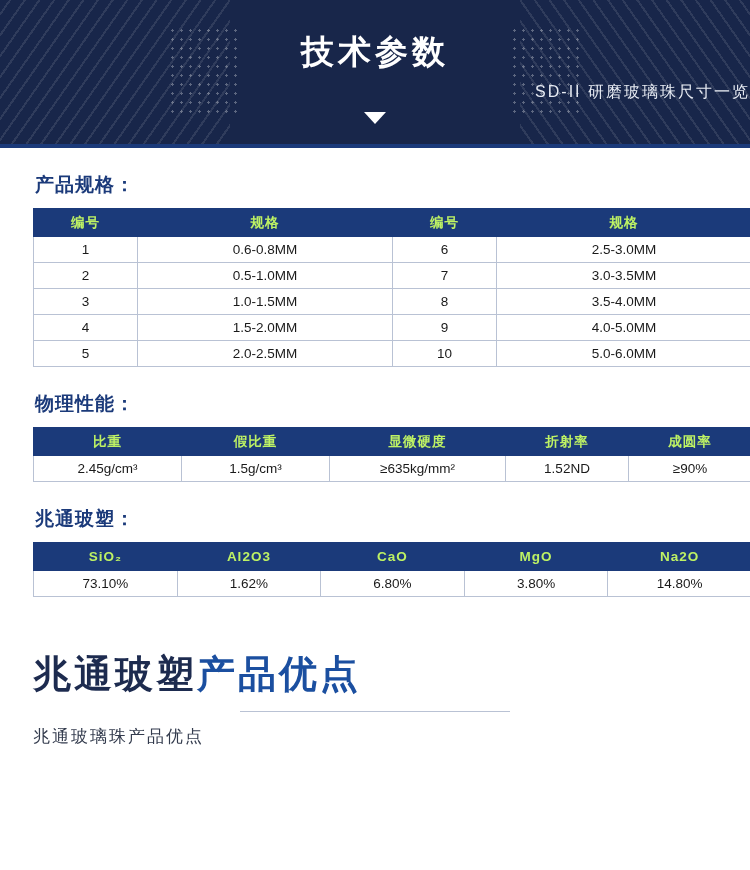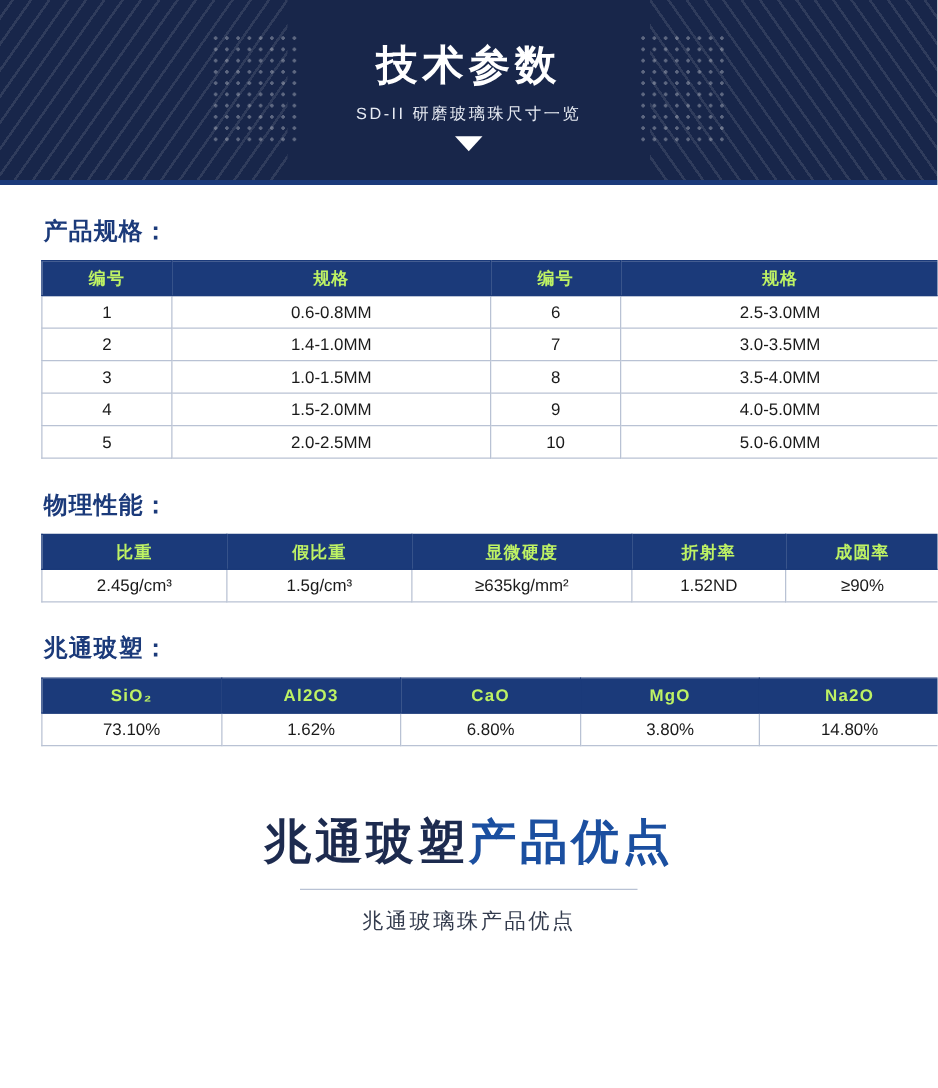--- a/index.html
+++ b/index.html
@@ -66,23 +66,24 @@
   .banner-title {
     margin-top: 34px;
     font-size: 33px;
     font-weight: bold;
     color: #ffffff;
     letter-spacing: 4px;
     line-height: 1.1;
   }
   .banner-sub {
     margin-top: 12px;
-    font-size: 13px;
+    font-size: 16px;
     color: #e7ebf3;
     letter-spacing: 2px;
+    text-align: right;
   }
   .banner-arrow {
     margin: 9px auto 0 auto;
     width: 0; height: 0;
     border-left: 11px solid transparent;
     border-right: 11px solid transparent;
     border-top: 12px solid #ffffff;
   }
   .banner-rule {
     position: absolute;
@@ -147,21 +148,21 @@
   .t-phys col.p3 { width: 176px; }
   .t-phys col.p4 { width: 123px; }
   .t-phys col.p5 { width: 123px; }
 
   
   .t-chem col.q { width: 143.6px; }
 
   
   .footer {
     margin-top: 56px;
-    text-align: center;
+    text-align: left;
   }
   .footer-title {
     font-size: 38px;
     font-weight: bold;
     letter-spacing: 3px;
     line-height: 1.15;
   }
   .footer-title .dark { color: #1d2b4f; }
   .footer-title .blue { color: #1b4fa0; }
   .footer-divider {
@@ -213,21 +214,21 @@
     </thead>
     <tbody>
       <tr>
         <td>1</td>
         <td>0.6-0.8MM</td>
         <td>6</td>
         <td>2.5-3.0MM</td>
       </tr>
       <tr>
         <td>2</td>
-        <td>1.4-1.0MM</td>
+        <td>0.5-1.0MM</td>
         <td>7</td>
         <td>3.0-3.5MM</td>
       </tr>
       <tr>
         <td>3</td>
         <td>1.0-1.5MM</td>
         <td>8</td>
         <td>3.5-4.0MM</td>
       </tr>
       <tr>

